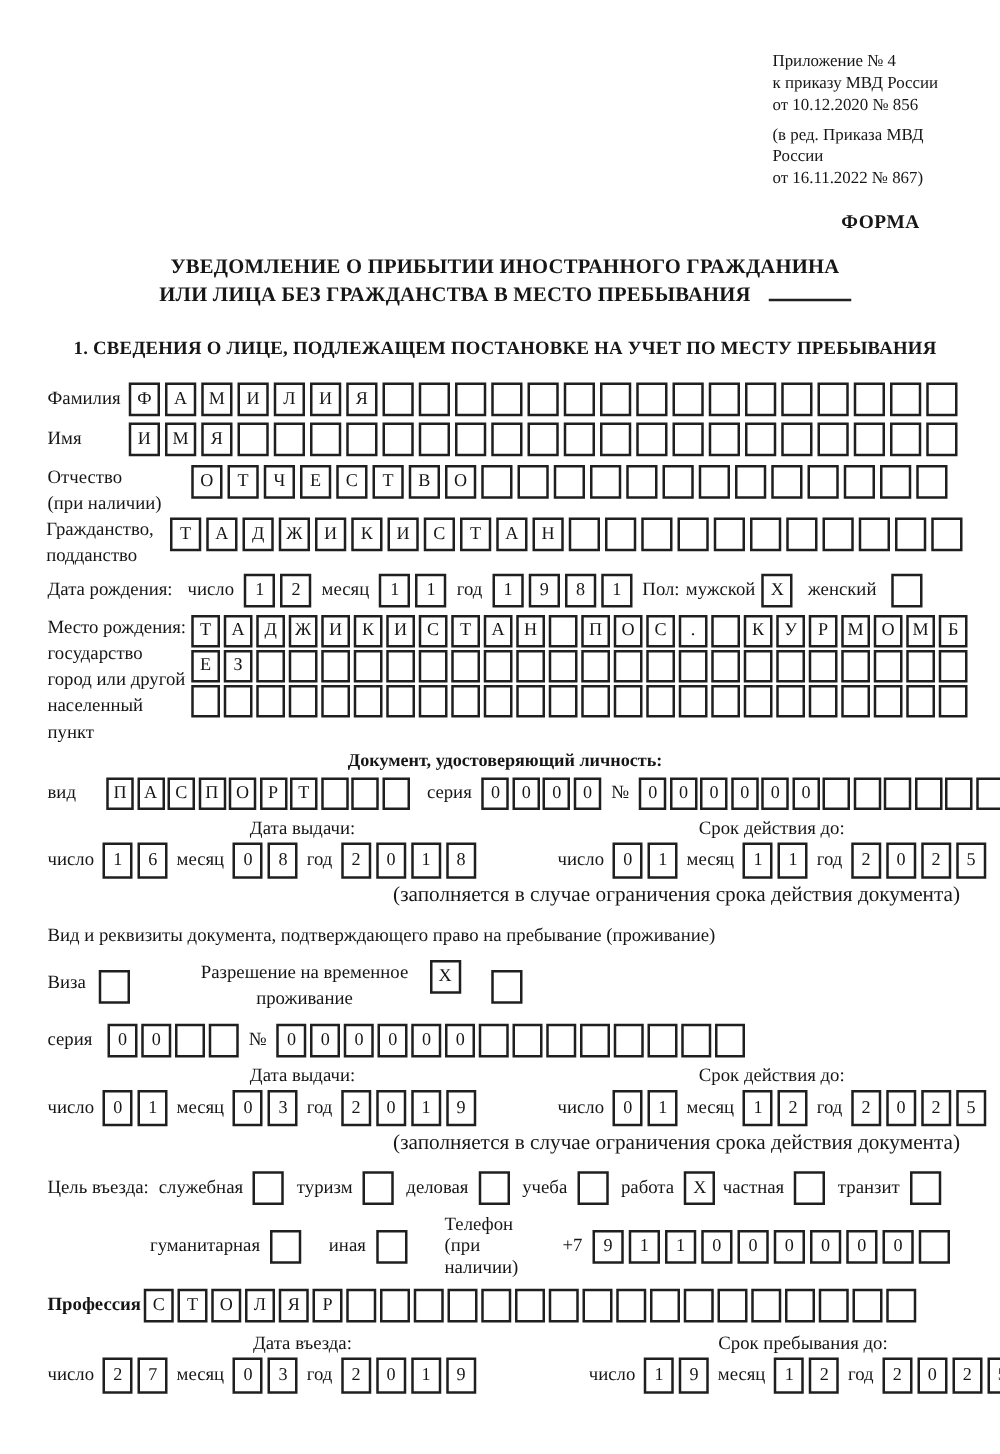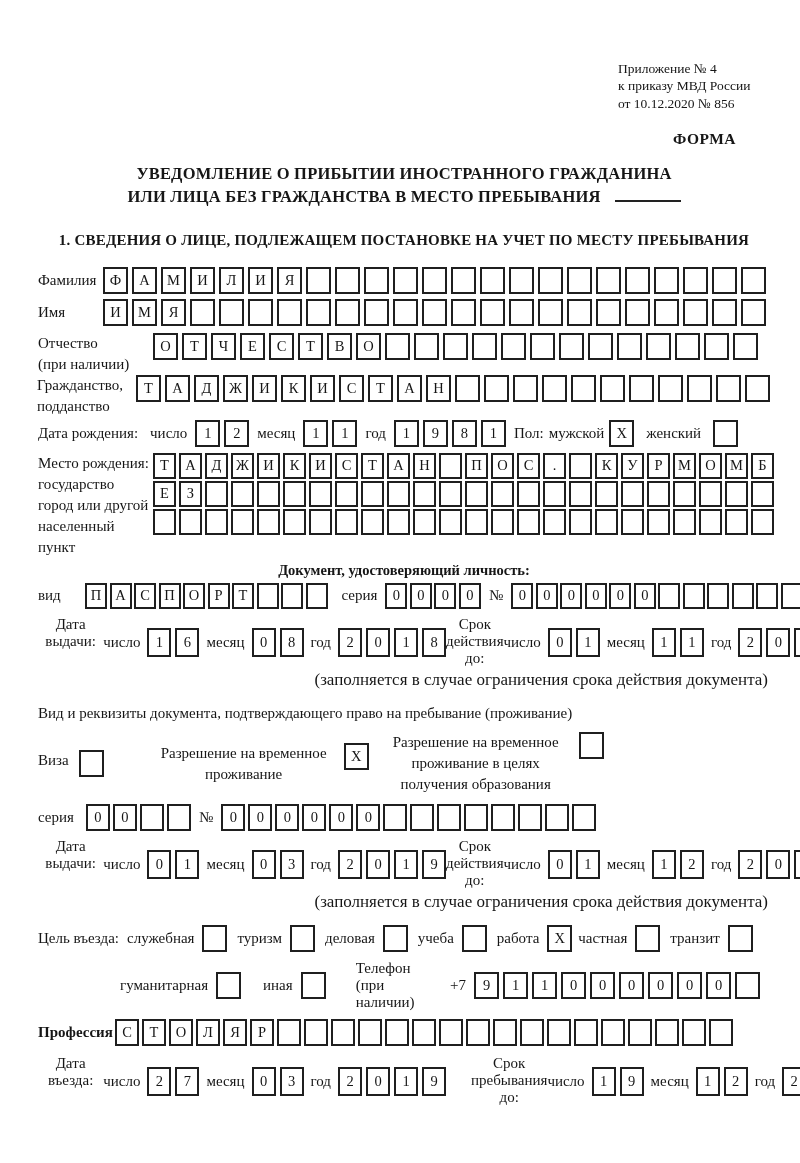--- a/index.html
+++ b/index.html
@@ -1,17 +1,17 @@
 <!DOCTYPE html>
 <html><head>
 <meta charset="utf-8">
 <style>
   html,body{margin:0;padding:0;background:#fff;}
   .page{position:relative;width:800px;height:1163px;box-sizing:border-box;background:#fff;color:#161616;
-        font-family:"Liberation Serif","DejaVu Serif",serif;padding:60px 30px 0 38px;overflow:hidden;}
+        font-family:"Liberation Serif","DejaVu Serif",serif;padding:40px 30px 0 38px;overflow:hidden;}
   .appendix{margin-left:580px;font-size:13.5px;line-height:1.28;}
   .appendix .grp2{margin-top:7px;}
   .form-label{text-align:right;padding-right:34px;font-weight:bold;font-size:15.5px;margin-top:18px;letter-spacing:.5px;}
   .title{text-align:center;font-weight:bold;font-size:16.5px;line-height:1.4;margin-top:14px;letter-spacing:.2px;}
   .title-underline{display:inline-block;width:66px;border-bottom:2.5px solid #222;margin-left:14px;vertical-align:baseline;}
   .sec-heading{font-weight:bold;font-size:15px;text-align:center;margin-top:24px;letter-spacing:.2px;}
   .r{display:flex;align-items:center;margin-top:5px;font-size:15px;}
   .r.top{align-items:flex-start;}
   .flabel{flex:none;line-height:21px;}
   .w65{width:65px;}.w115{width:115px;}.w99{width:99px;}.w47{width:47px;}.w77{width:77px;font-weight:bold;}
@@ -20,21 +20,21 @@
         align-items:center;justify-content:center;font-size:14.5px;background:#fff;}
   .cells.md{gap:3px;}.cells.md .cell{width:24px;}
   .cells.sm{gap:3px;}.cells.sm .cell{width:23px;height:26px;}
   .cells.xs{gap:2.5px;}.cells.xs .cell{width:22px;height:26px;}
   .gap8{width:8px;flex:none;}.gap12{width:12px;flex:none;}
   .mrow{display:flex;align-items:flex-start;margin-top:6px;font-size:15px;}
   .mlabels{flex:none;line-height:21px;}
   .mcells{display:flex;flex-direction:column;gap:2px;}
   .doc-heading{font-weight:bold;font-size:14.5px;text-align:center;margin-top:4px;}
   .dblock{display:flex;margin-top:7px;font-size:15px;}
-  .dgroup{display:flex;flex-direction:row;}
+  .dgroup{display:flex;flex-direction:column;}
   .dgroup.left{width:408px;flex:none;}
   .dgroup.right{flex:1;}
   .dh{text-align:center;font-size:15px;}
   .dfields{display:flex;align-items:center;gap:7px;margin-top:2px;}
   .dfields .cell{height:29px;width:24px;}
   .dnote{font-size:17px;text-align:right;margin-top:3px;padding-right:2px;}
   .intro{font-size:15px;margin-top:11px;line-height:1.7;}
   .optrow{display:flex;align-items:center;margin-top:6px;font-size:15px;}
   .opt{display:flex;align-items:flex-start;}
   .opt .lab{line-height:21px;}
@@ -47,20 +47,24 @@
 </style>
 </head>
 <body>
 
 <div class="page">
 
   <div class="appendix">
     <div>Приложение № 4</div>
     <div>к приказу МВД России</div>
     <div>от 10.12.2020 № 856</div>
+    <div class="grp2">
+      <div>(в ред. Приказа МВД России</div>
+      <div>от 16.11.2022 № 867)</div>
+    </div>
   </div>
 
   <div class="form-label">ФОРМА</div>
 
   <div class="title">
     <div>УВЕДОМЛЕНИЕ О ПРИБЫТИИ ИНОСТРАННОГО ГРАЖДАНИНА</div>
     <div><span>ИЛИ ЛИЦА БЕЗ ГРАЖДАНСТВА В МЕСТО ПРЕБЫВАНИЯ</span><span class="title-underline"></span></div>
   </div>
 
   <div class="sec-heading">1. СВЕДЕНИЯ О ЛИЦЕ, ПОДЛЕЖАЩЕМ ПОСТАНОВКЕ НА УЧЕТ ПО МЕСТУ ПРЕБЫВАНИЯ</div>
@@ -420,21 +424,20 @@
     <span style="width:28px;flex:none;"></span>
     <span style="width:22px;flex:none;"></span>
     <span class="opt">
       <span class="lab c lab3">Разрешение на временное проживание</span>
       <span class="cells">
           <span class="cell">X</span>
         </span>
     </span>
     <span style="width:14px;flex:none;"></span>
     <span class="opt">
-      <span class="lab c lab4">Разрешение на временное проживание в целях получения образования</span>
       <span class="cells">
           <span class="cell"></span>
         </span>
     </span>
   </div>
 
   <div class="r" style="margin-top:9px;">
     <span class="flabel">серия</span>
     <span class="gap12"></span>
     <span class="cells md">

